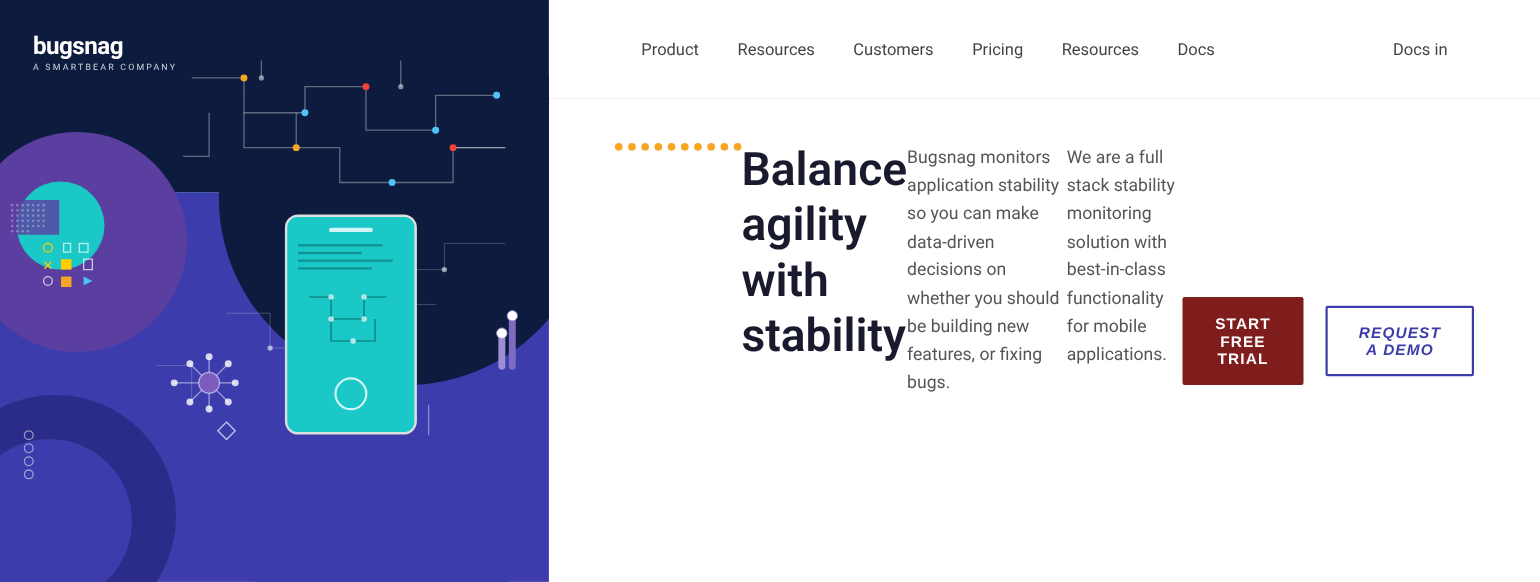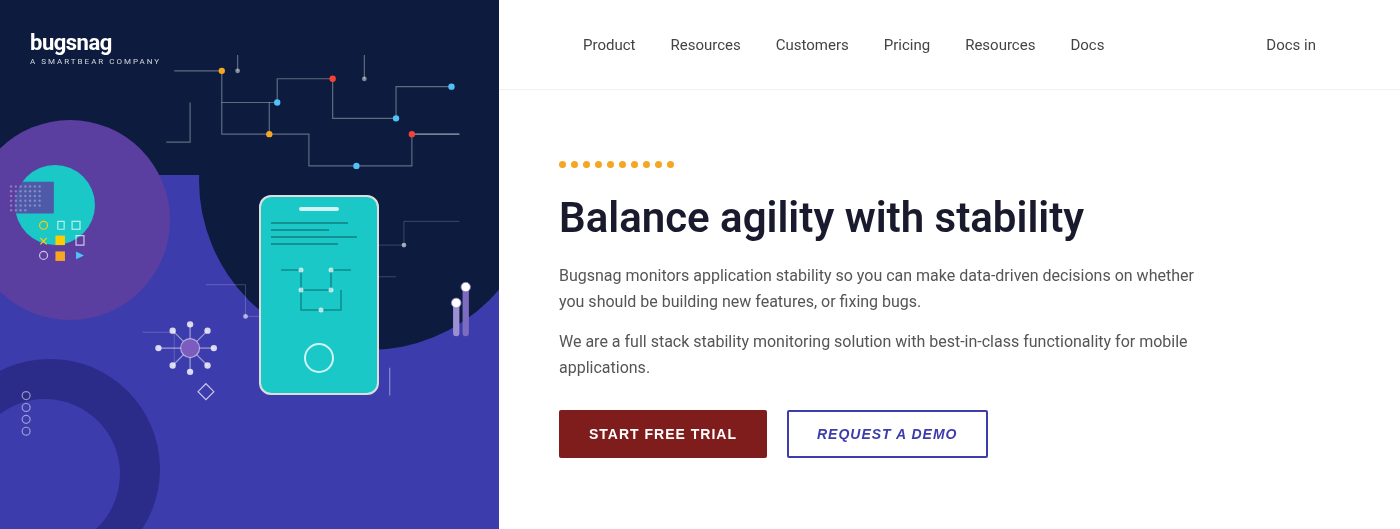--- a/index.html
+++ b/index.html
@@ -176,21 +176,21 @@
       font-size: 15px;
       color: #444;
       cursor: pointer;
     }
 
     
     .hero-content {
       flex: 1;
       padding: 40px 60px 40px;
       display: flex;
-      flex-direction: column;
+      flex-direction: row;
       justify-content: center;
     }
 
     .dots-orange {
       display: flex;
       gap: 5px;
       margin-bottom: 25px;
     }
     .dot-o {
       width: 7px; height: 7px;

